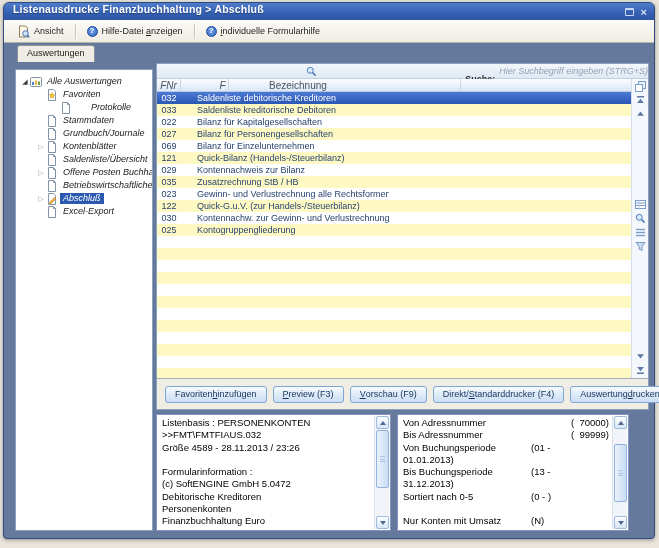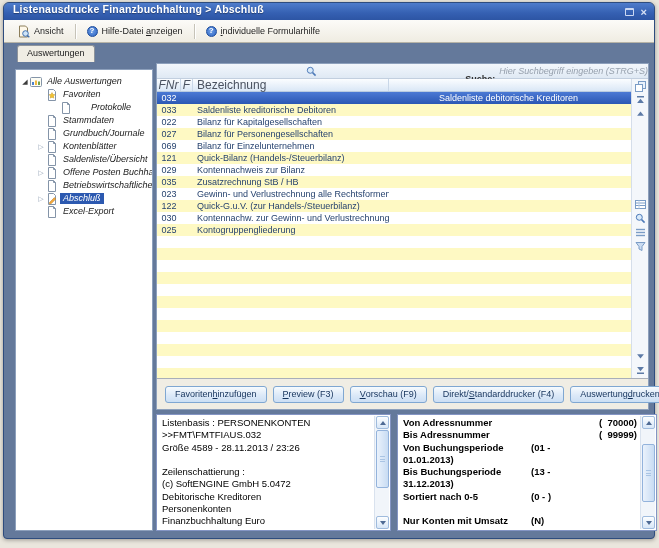--- a/index.html
+++ b/index.html
@@ -50,49 +50,49 @@
   .table-panel { position:absolute; left:151px; top:20px; width:493px; height:347px; background:#fff;
                  border:1px solid #8DA0BC; }
   .search-row { position:absolute; top:0; left:0; right:0; height:15px;
                 background:linear-gradient(#F3F7FC,#DFE9F4); border-bottom:1px solid #C2CFDF;
                 display:flex; align-items:center; padding-left:4px; gap:4px; }
   .search-label { font-size:9px; font-weight:bold; color:#333;margin-top:16px; }
   .search-placeholder { font-size:9px; font-style:italic; color:#97A1AE; }
 
   .header-row { position:absolute; top:15px; left:0; right:17px; height:13px;
                 background:linear-gradient(#FBFDFF,#DAE7F6); border-bottom:1px solid #B9CBE0;
-                display:flex; font-size:12px; color:#4A5260; }
+                display:flex; font-size:10px; color:#4A5260;gap:36px; }
   .hc { border-right:1px solid #C9D7E8; display:flex; align-items:center; justify-content:center; font-style:italic; }
   .hc.bez { justify-content:flex-start; padding-left:4px; font-style:normal; }
   .hc.fill { flex:1; border-right:none; }
   .w-fnr { width:24px; flex:none; } .w-f { width:12px; flex:none; } .w-bez { width:196px; flex:none; }
 
   .grid { position:absolute; top:28px; left:0; right:17px; bottom:31px; overflow:hidden; background:#fff; }
   .row { display:flex; height:12px; font-size:9px; color:#27436F; align-items:center; }
   .row.alt { background:#fef9c3; }
-  .row.selected { background:linear-gradient(#4B79D4,#2B57B4); color:#fff;justify-content:space-between; }
+  .row.selected { background:linear-gradient(#4B79D4,#2B57B4); color:#fff; }
   .cell { flex:none; white-space:nowrap; overflow:hidden; line-height:11px; }
   .c-fnr { width:24px; text-align:center; } .c-f { width:12px; } .c-bez { width:196px; padding-left:4px; }
 
   .side-strip { position:absolute; top:15px; right:0; width:17px; bottom:31px; background:#F4F7FB; border-left:1px solid #D5DEEA; }
   .strip-icon { width:13px; height:13px; margin:1px auto; display:flex; align-items:center; justify-content:center; }
   .sg-top { position:absolute; top:0; left:0; right:0; }
   .sg-mid { position:absolute; top:118px; left:0; right:0; }
   .sg-bot { position:absolute; bottom:1px; left:0; right:0; }
 
   .footer { position:absolute; left:0; right:0; bottom:0; height:31px; background:#F0EDE4;
             border-top:1px solid #A8AEB9; display:flex; align-items:center; gap:6px; padding-left:8px; }
   .btn { height:17px; padding:0 9px; font-size:9px; color:#15335C; white-space:nowrap;
          background:linear-gradient(#F7FBFE,#DCE9F8 55%,#CCDFF4); border:1px solid #7FA7D2;
          border-radius:3px; display:flex; align-items:center; }
 
   
   .info { position:absolute; top:371px; height:117px; background:#fff; border:1px solid #8495C4; }
   .info-left { left:151px; width:235px; }
-  .info-right { left:392px; width:260px;font-weight:bold; }
+  .info-right { left:392px; width:232px; }
   .info-body { position:absolute; top:2px; left:0; right:16px; bottom:1px; overflow:hidden; }
   .il-line, .ir-line { font-size:9.5px; line-height:12.3px; padding-left:5px; color:#000; white-space:pre; position:relative; }
   .val-right { position:absolute; right:3px; white-space:pre; }
   .val-mid { position:absolute; left:133px; white-space:pre; }
 
   
   .sbar { position:absolute; top:1px; bottom:1px; right:1px; width:15px; background:#F1F5FA; border-left:1px solid #D9E2EE; }
   .sb-arr { position:absolute; left:1px; width:13px; height:13px; background:linear-gradient(#FDFEFF,#D7E6F7);
             border:1px solid #9FBBDD; border-radius:2px; display:flex; align-items:center; justify-content:center; }
   .sb-arr.up { top:0; } .sb-arr.down { bottom:0; }
@@ -488,21 +488,21 @@
           </div>
         </div>
     </div>
 
     <div class="info info-left">
       <div class="info-body" id="infoL">
           <div class="il-line">Listenbasis : PERSONENKONTEN</div>
           <div class="il-line">&gt;&gt;FMT\FMTFIAUS.032</div>
           <div class="il-line">Größe 4589 - 28.11.2013 / 23:26</div>
           <div class="il-line">&nbsp;</div>
-          <div class="il-line">Zeilenschattierung :</div>
+          <div class="il-line">Formularinformation :</div>
           <div class="il-line">(c) SoftENGINE GmbH 5.0472</div>
           <div class="il-line">Debitorische Kreditoren</div>
           <div class="il-line">Personenkonten</div>
           <div class="il-line">Finanzbuchhaltung Euro</div>
           <div class="il-line">Änd. 18.12.2009 &lt;hda&gt;</div>
         </div>
       <div class="sbar">
         <span class="sb-arr up">
             <span class="tri-up"></span>
           </span>

